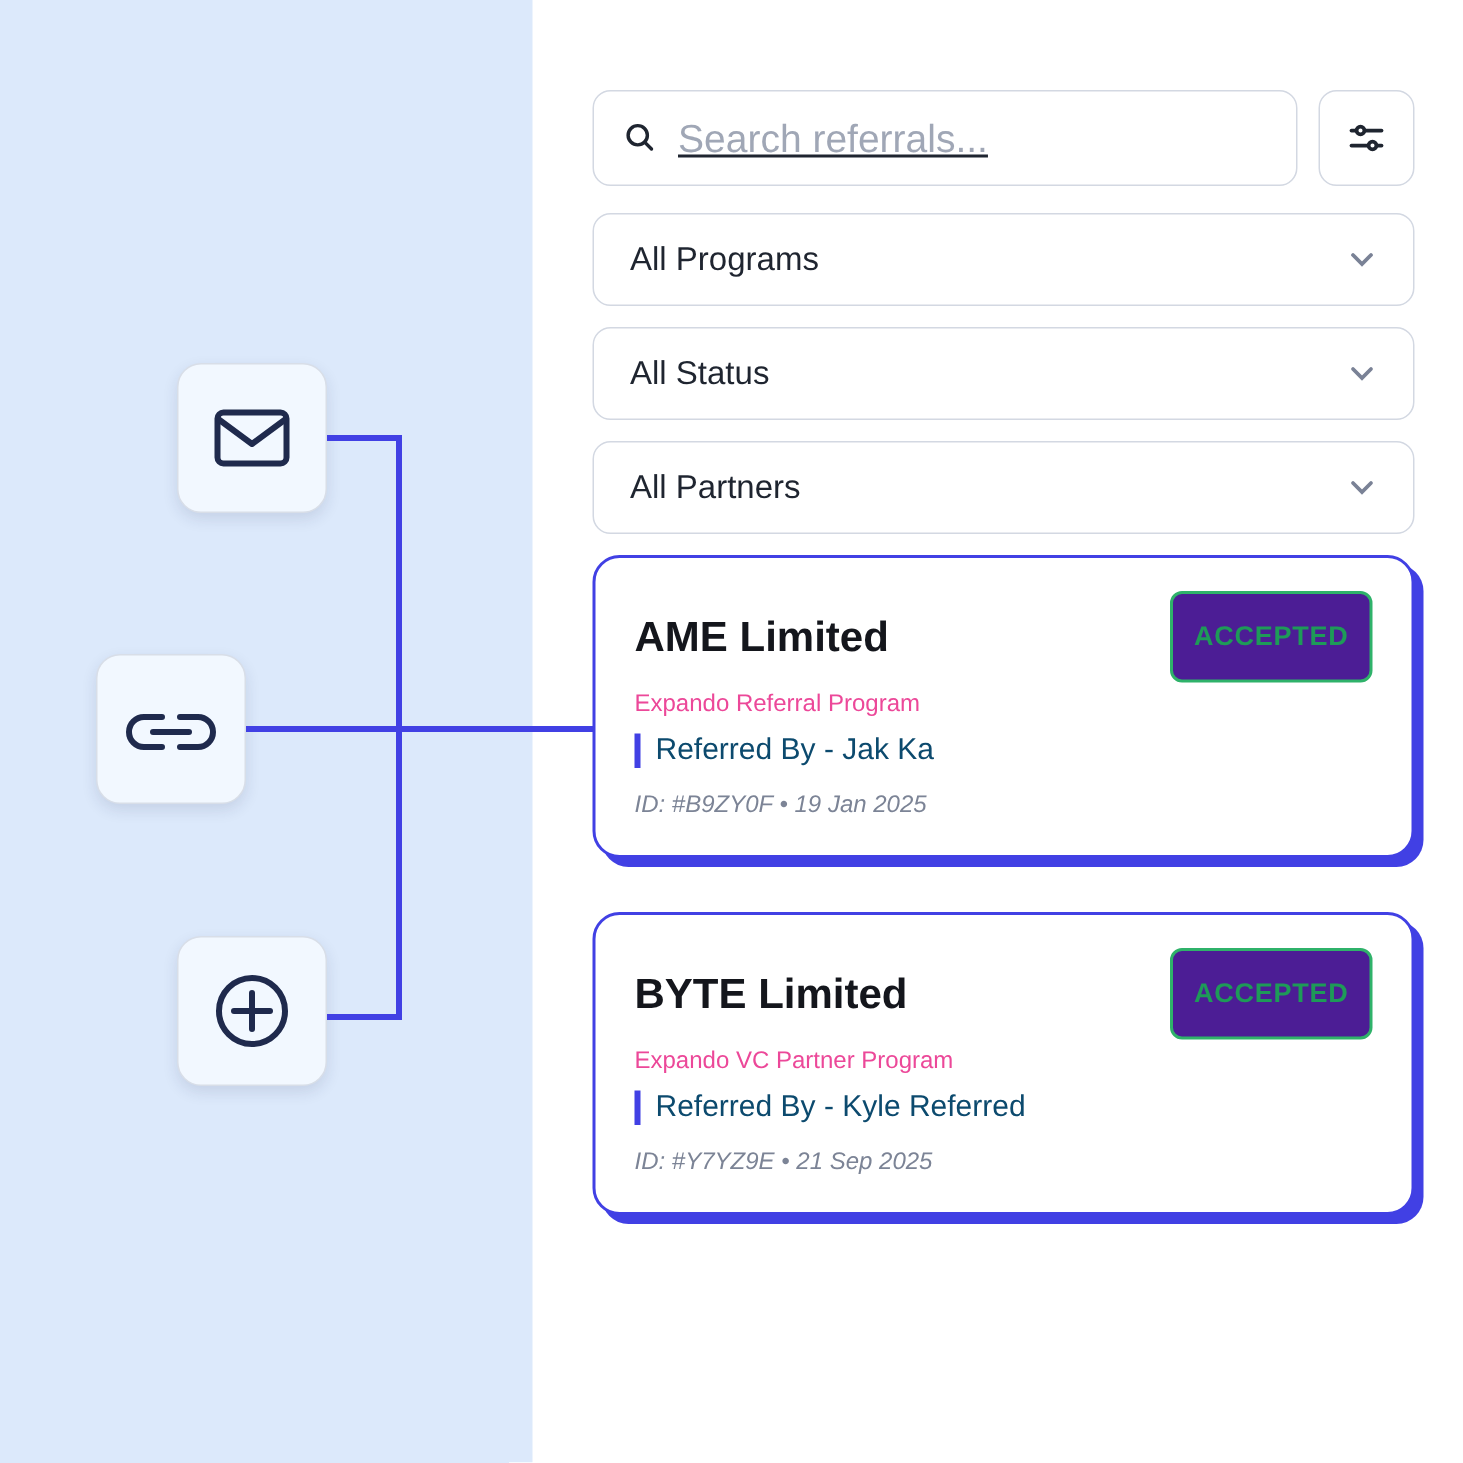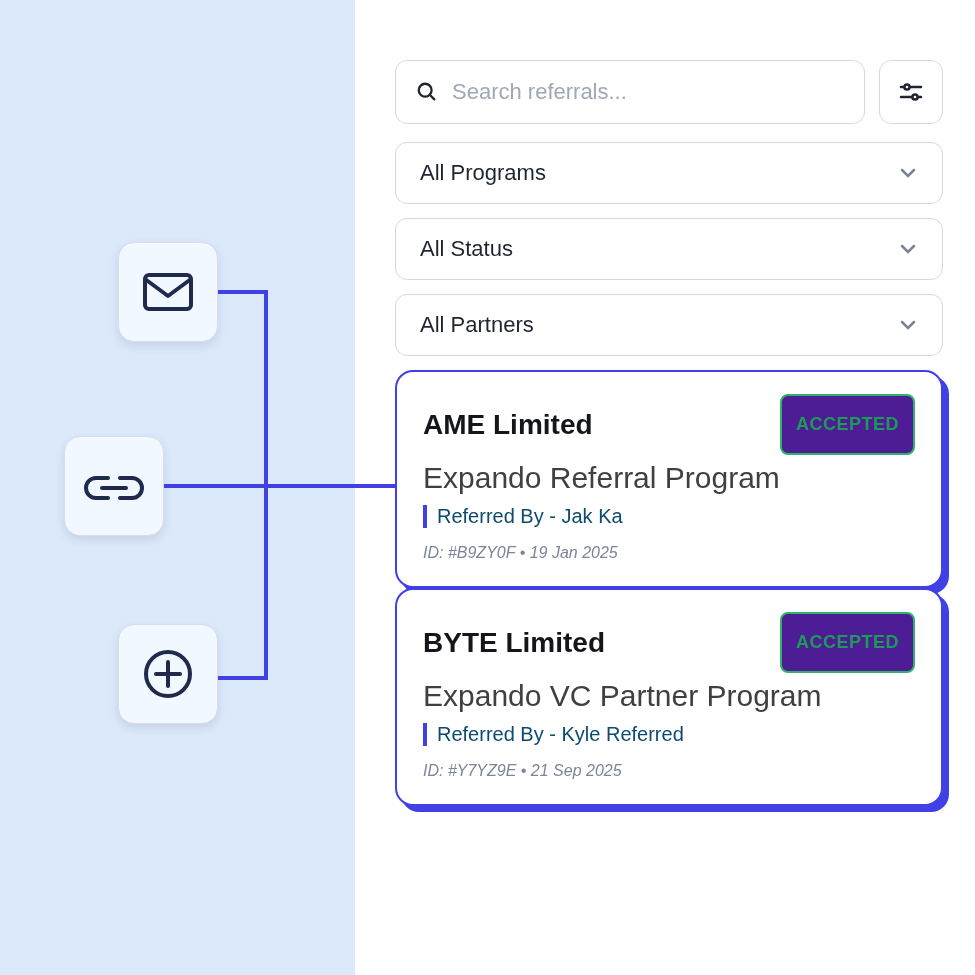--- a/index.html
+++ b/index.html
@@ -32,55 +32,55 @@
 
   
   .search-row { display: flex; gap: 14px; margin-bottom: 18px; }
   .search-box {
     flex: 1; height: 64px;
     border: 1px solid #d3d8e2; border-radius: 12px;
     display: flex; align-items: center; gap: 14px; padding: 0 20px;
     color: #9aa2b2; font-size: 22px;
   }
   .search-box input {
-    border: none; outline: none; flex: 1; font-size: 22px; color: #1f2530; background: transparent;
+    border: none; outline: none; flex: 1; font-size: 26px; color: #1f2530; background: transparent; text-decoration: underline;
   }
   .search-box input::placeholder { color: #a0a7b6; }
   .filter-btn {
     width: 64px; height: 64px;
     border: 1px solid #d3d8e2; border-radius: 12px; background: #fff;
     display: flex; align-items: center; justify-content: center;
     cursor: pointer;
   }
   .dropdown {
     height: 62px; width: 100%;
     border: 1px solid #d3d8e2; border-radius: 12px;
     display: flex; align-items: center; justify-content: space-between;
     padding: 0 24px; margin-bottom: 14px;
     font-size: 22px; color: #1f2530; background: #fff; cursor: pointer;
   }
   .chevron { width: 20px; height: 20px; stroke: #7a8296; }
 
   
-  .cards { display: flex; flex-direction: column; }
+  .cards { display: flex; flex-direction: column; gap: 36px; }
   .card {
     position: relative;
     border: 2.5px solid #4140e4;
     border-radius: 18px;
     background: #fff;
     padding: 22px 26px 24px 26px;
     box-shadow: 6px 6px 0 0 #4140e4;
   }
   .card-head { display: flex; justify-content: space-between; align-items: center; margin-bottom: 6px; }
   .card-title { font-size: 28px; font-weight: 700; color: #14161c; }
   .badge {
     border: 2px solid #2fb26a; color: #1e9a58; background: #4c1d95;
     padding: 18px 14px; border-radius: 8px; font-size: 18px; font-weight: 600; letter-spacing: 0.5px;
   }
-  .card-program { font-size: 30px; color: #404040; margin-bottom: 10px; }
+  .card-program { font-size: 16px; color: #ec4899; margin-bottom: 10px; }
   .card-ref { font-size: 20px; color: #0c4a6e; border-left: 4px solid #4140e4; padding-left: 10px; margin-bottom: 16px; }
   .card-meta { font-size: 16px; color: #7c8496; font-style: italic; }
 </style>
 </head>
 <body>
 
 <div class="root">
   <div class="left-pane">
 
     <div class="tile tile-mail">

